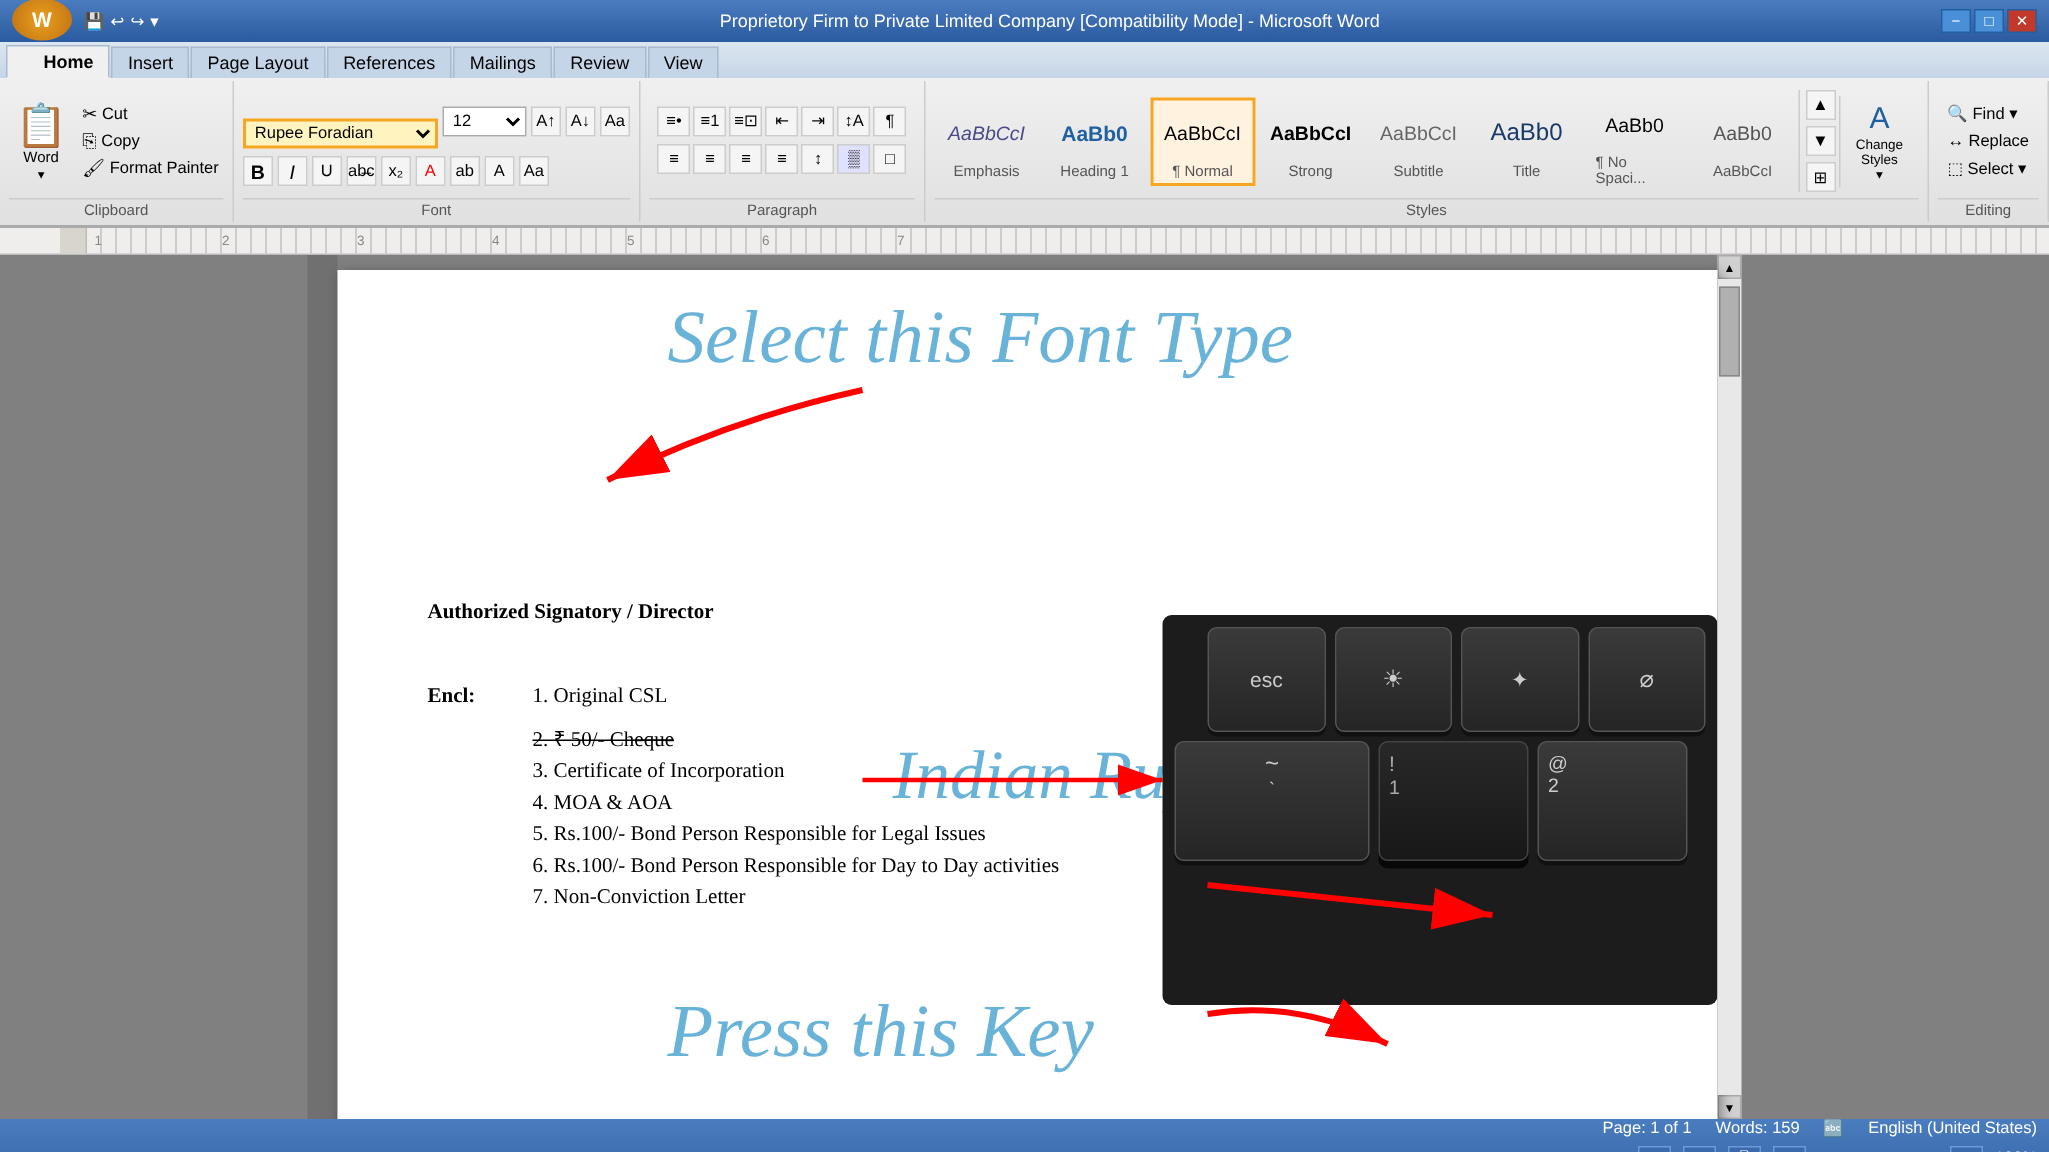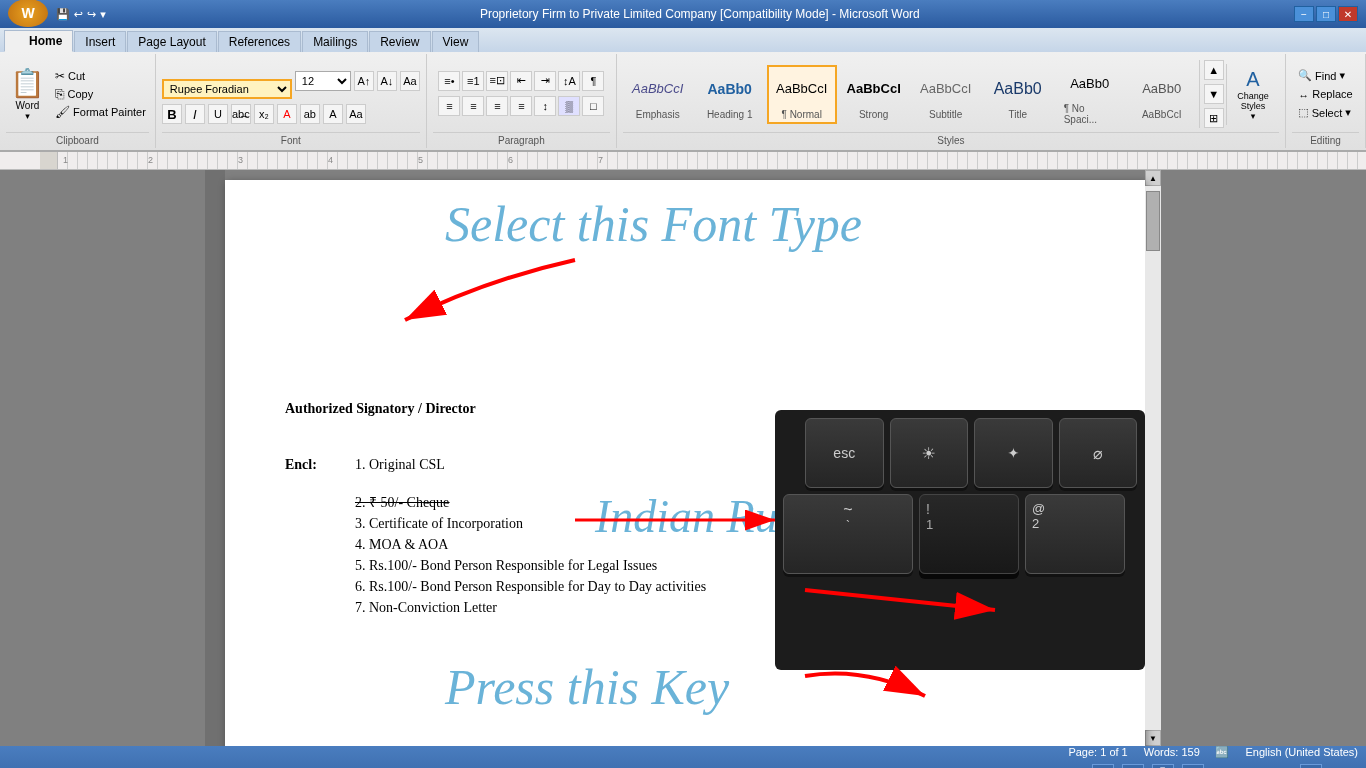--- a/index.html
+++ b/index.html
@@ -451,21 +451,21 @@
     </svg>
 
     <div class="doc-content" style="margin-top:170px;">
       <div class="authorized-text">Authorized Signatory / Director</div>
 
       <div style="height:20px;"></div>
 
       <div class="encl-section">
         <div class="encl-label">Encl:</div>
         <div>
-          <div style="margin-bottom:19px;">1.  Original CSL</div>
+          <div style="margin-bottom:9px;">1.  Original CSL</div>
           <div style="margin-bottom:5px; text-decoration: line-through;">2.  ₹ 50/- Ch<span style="text-decoration:line-through;">eque</span></div>
           <div style="margin-bottom:5px;">3.  Certificate of Incorporation</div>
           <div style="margin-bottom:5px;">4.  MOA &amp; AOA</div>
           <div style="margin-bottom:5px;">5.  Rs.100/- Bond Person Responsible for Legal Issues</div>
           <div style="margin-bottom:5px;">6.  Rs.100/- Bond Person Responsible for Day to Day activities</div>
           <div style="margin-bottom:5px;">7.  Non-Conviction Letter</div>
         </div>
       </div>
     </div>
 

